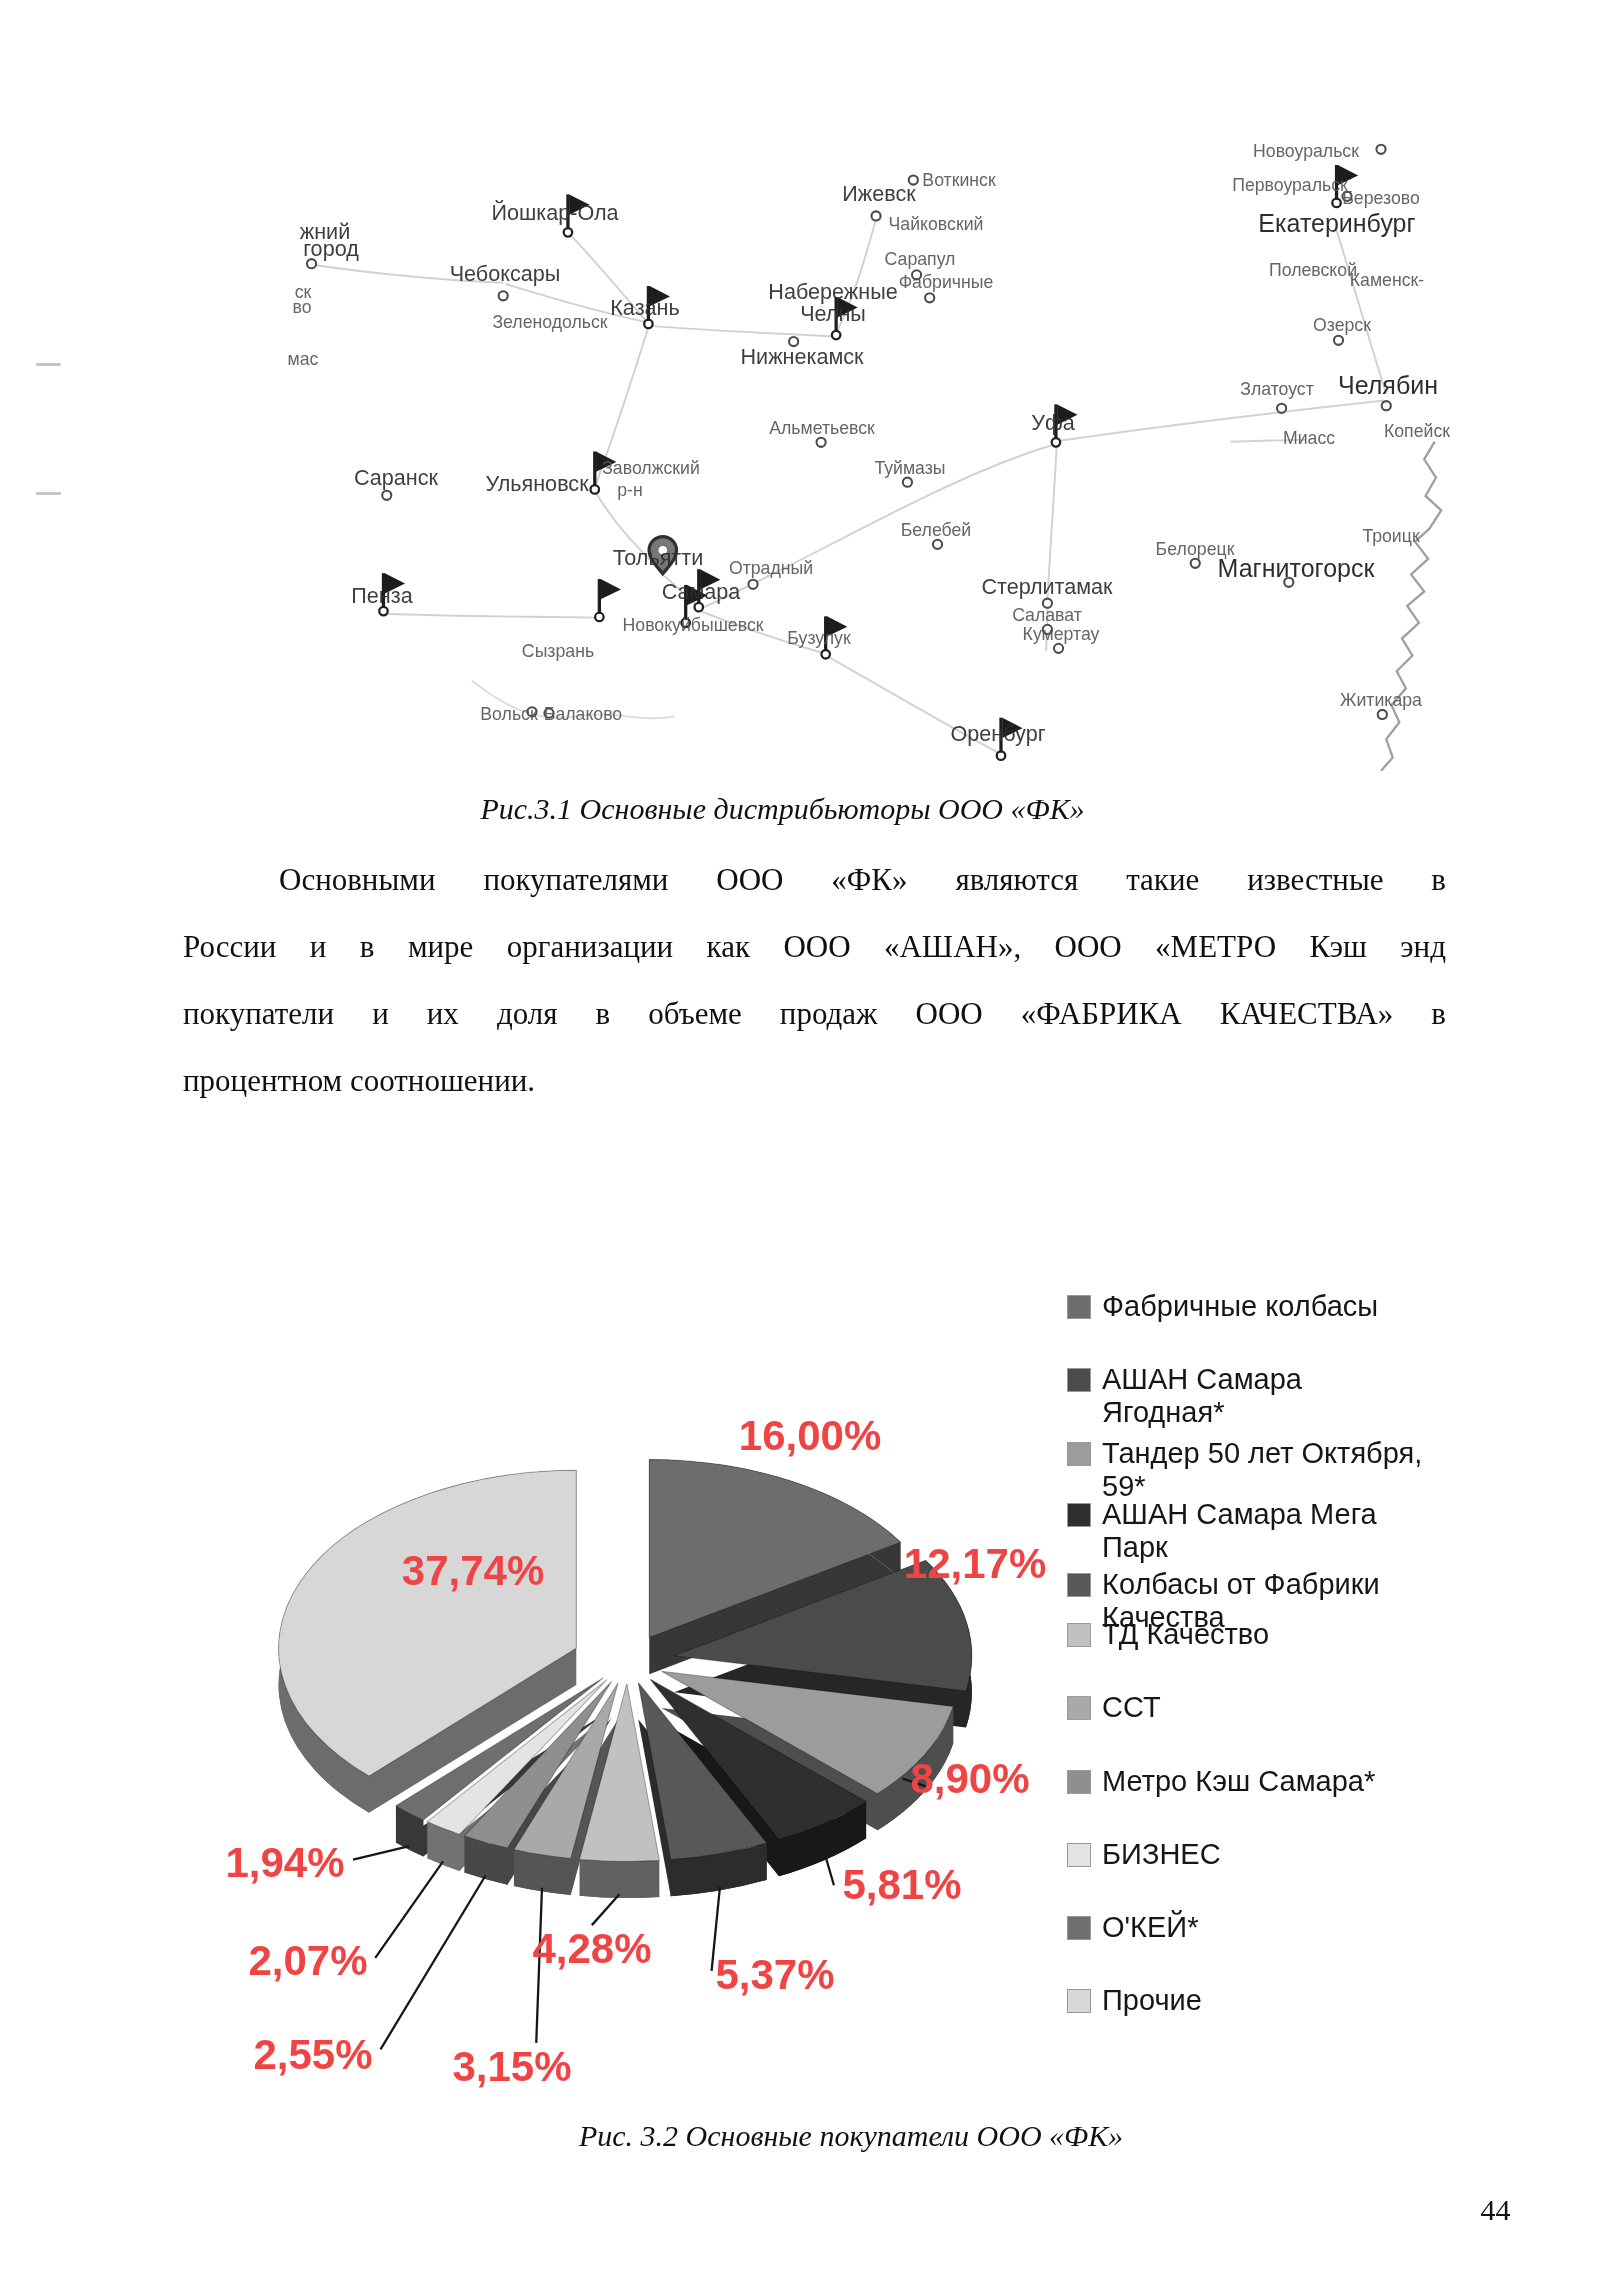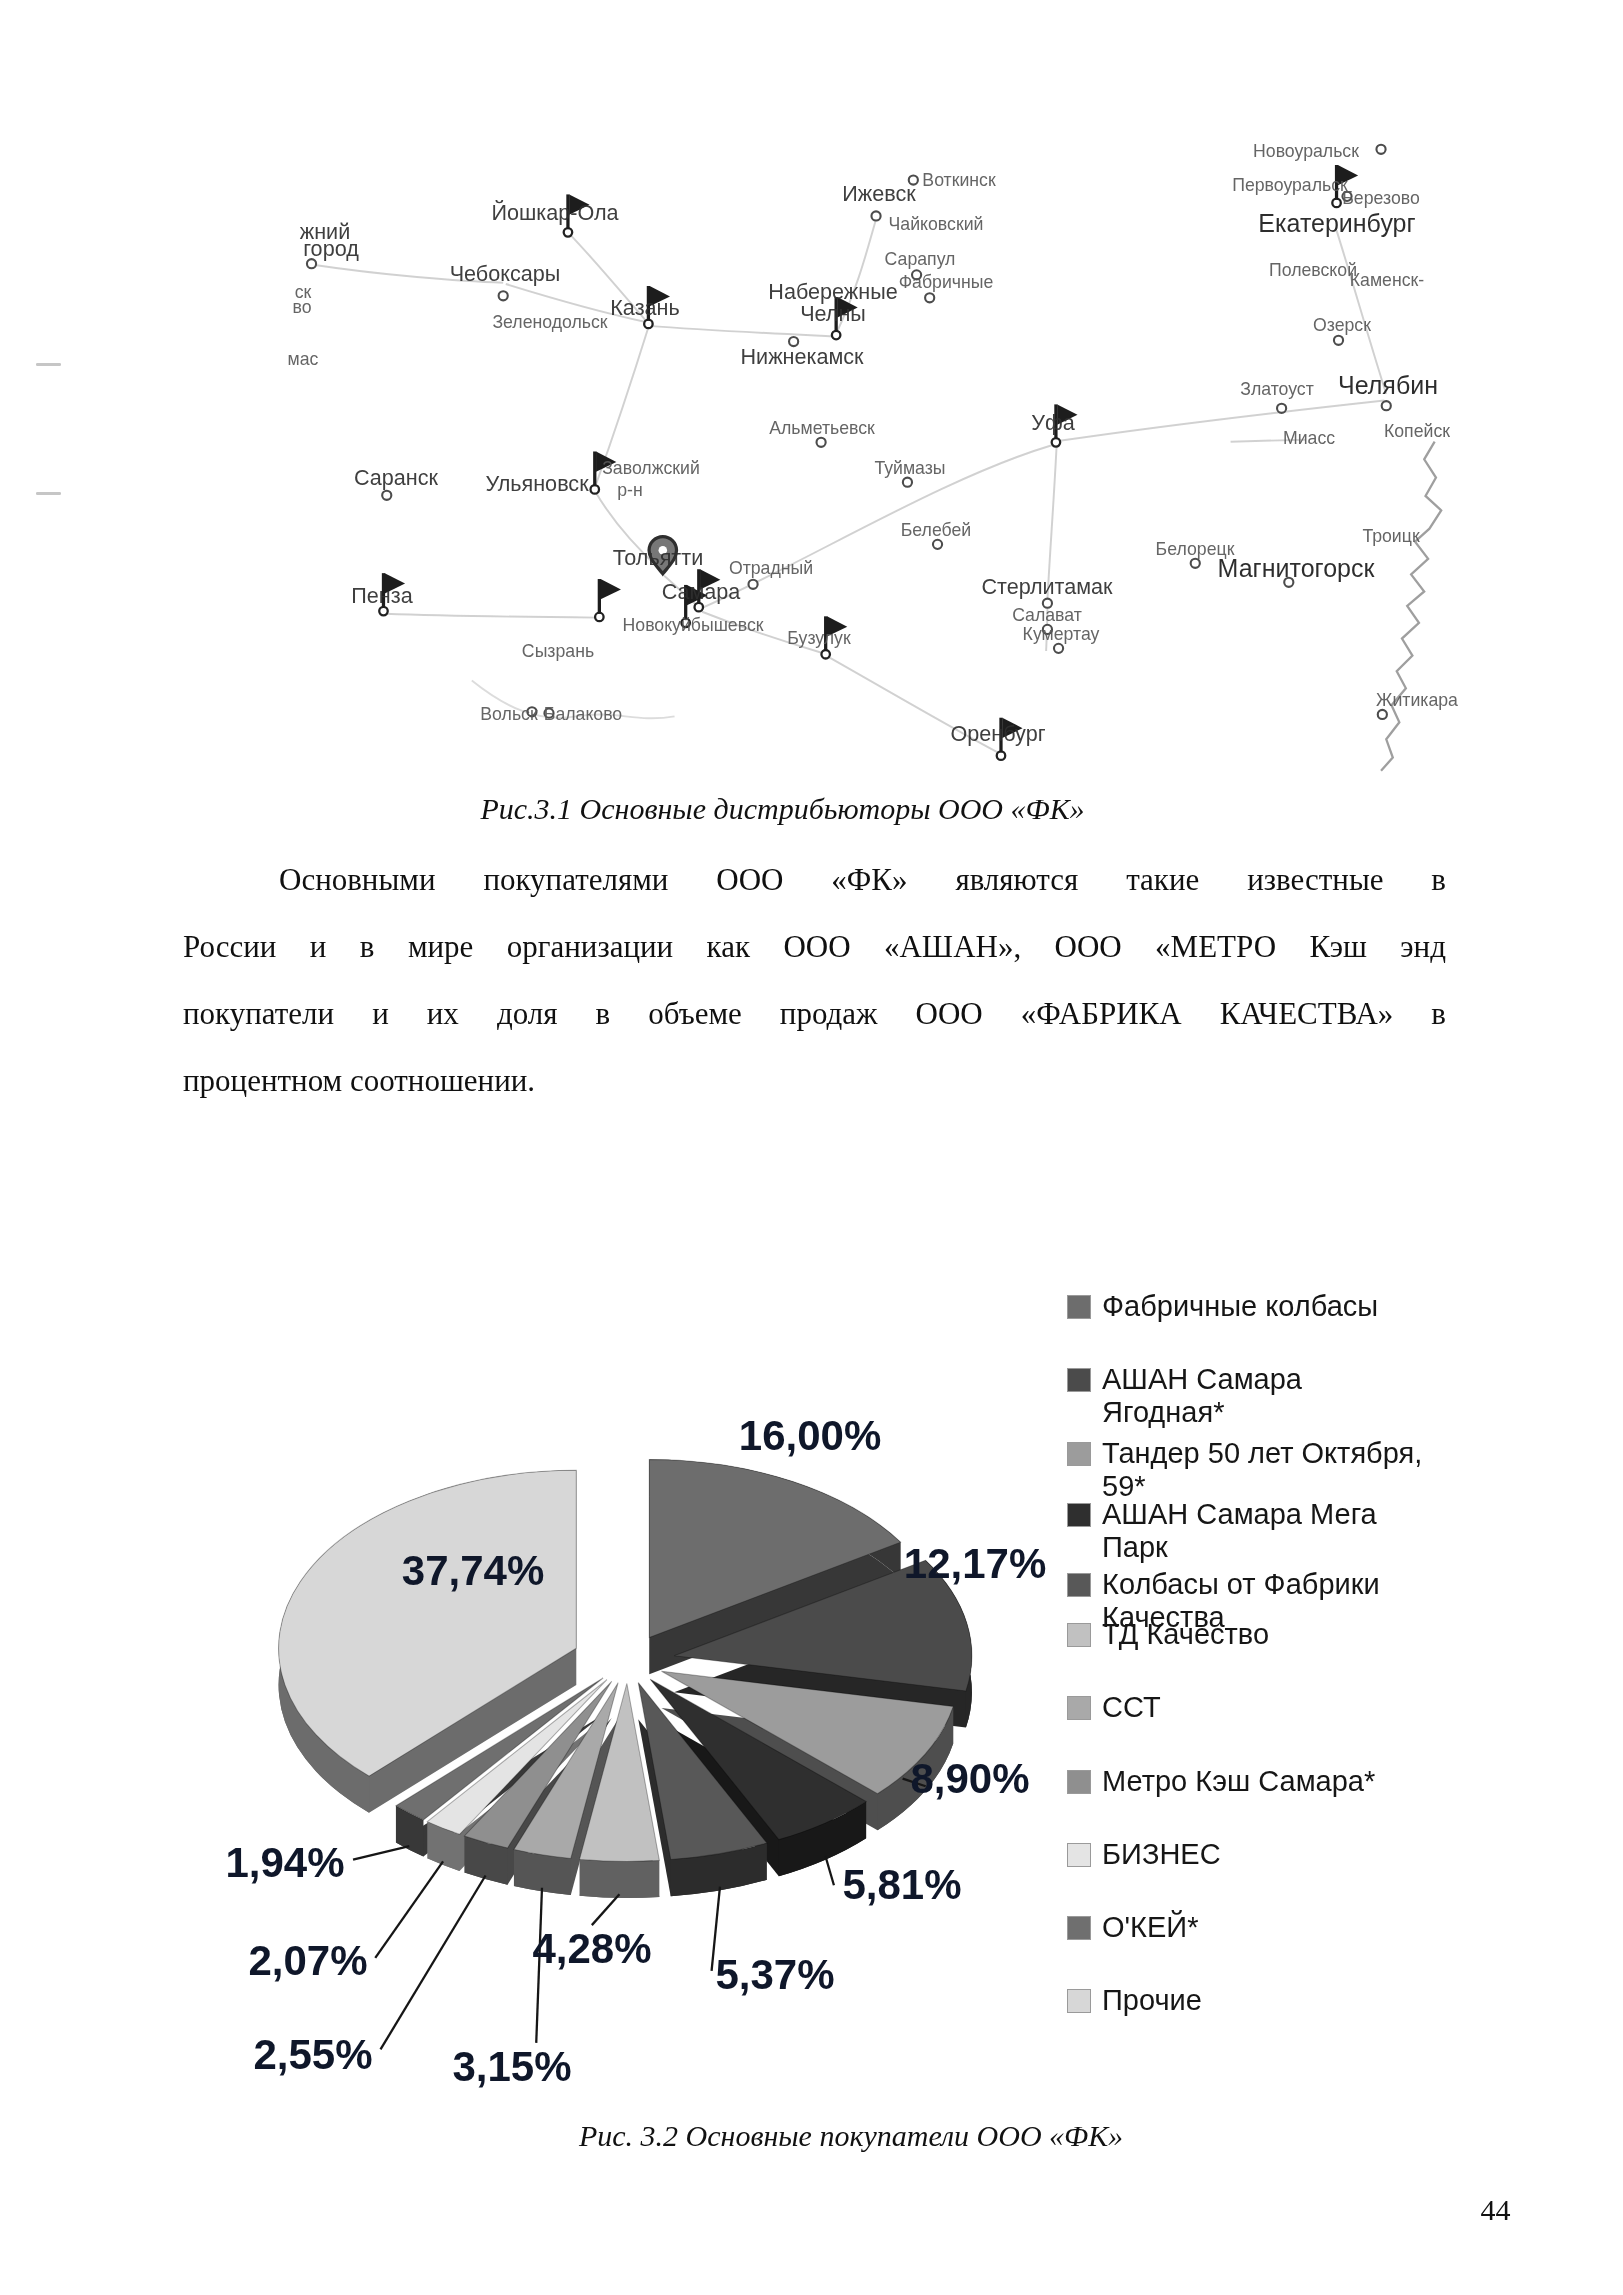--- a/index.html
+++ b/index.html
@@ -27,21 +27,21 @@
   .para .pline.first{text-indent:96px;}
   .para .pline.last{text-align-last:left;}
   .pageno{position:absolute;left:1466px;top:2193px;width:59px;text-align:center;
     font-family:"Liberation Serif",serif;font-size:30px;color:#111;}
 
   
   .pie-wrap{position:absolute;left:196px;top:1276px;width:916px;height:818px;}
   .pie-wrap svg{position:absolute;left:0;top:0;width:100%;height:100%;}
   .pie-label{position:absolute;transform:translate(-50%,-50%);
     font-family:"Liberation Sans",sans-serif;font-weight:700;font-size:42px;
-    color:#0f172a;white-space:nowrap;}
+    color:#ef4444;white-space:nowrap;}
 
   
   .legend{position:absolute;left:1047px;top:1270px;width:432px;height:792px;}
   .legend-item{position:absolute;left:0;width:432px;}
   .legend-swatch{position:absolute;left:19.6px;width:22px;height:22px;border:0.7px solid #9a9a9a;}
   .legend-text{position:absolute;left:55px;width:327px;
     font-family:"Liberation Sans",sans-serif;font-size:29px;line-height:33px;color:#161616;}
 </style>
 </head>
 <body>
@@ -174,21 +174,21 @@
         <div class="map-label s0" style="left: 929px; top: 556px;">Салават</div>
         <div class="map-label s2" style="left: 1178px; top: 509px;">Магнитогорск</div>
         <div class="map-label s0" style="left: 653px; top: 509px;">Отрадный</div>
         <div class="map-label s1" style="left: 264px; top: 537px;">Пенза</div>
         <div class="map-label s0" style="left: 440px; top: 556px; margin-top: 36px;">Сызрань</div>
         <div class="map-label s1" style="left: 540px; top: 499px;">Тольятти</div>
         <div class="map-label s1" style="left: 583px; top: 533px;">Самара</div>
         <div class="map-label s0" style="left: 575px; top: 566px;">Новокуйбышевск</div>
         <div class="map-label s0" style="left: 701px; top: 579px;">Бузулук</div>
         <div class="map-label s0" style="left: 943px; top: 575px;">Кумертау</div>
-        <div class="map-label s0" style="left: 1299px; top: 641px; text-align: center;">Житикара</div>
+        <div class="map-label s0" style="left: 1263px; top: 641px; text-align: center;">Житикара</div>
         <div class="map-label s0" style="left: 391px; top: 655px;">Вольск</div>
         <div class="map-label s0" style="left: 465px; top: 655px;">Балаково</div>
         <div class="map-label s1" style="left: 880px; top: 675px;">Оренбург</div>
       </div>
   </div>
 
   <div class="caption cap1">Рис.3.1 Основные дистрибьюторы ООО «ФК»</div>
 
   <div class="para" id="paragraph">
       <div class="pline first">Основными покупателями ООО «ФК» являются такие известные в</div>

